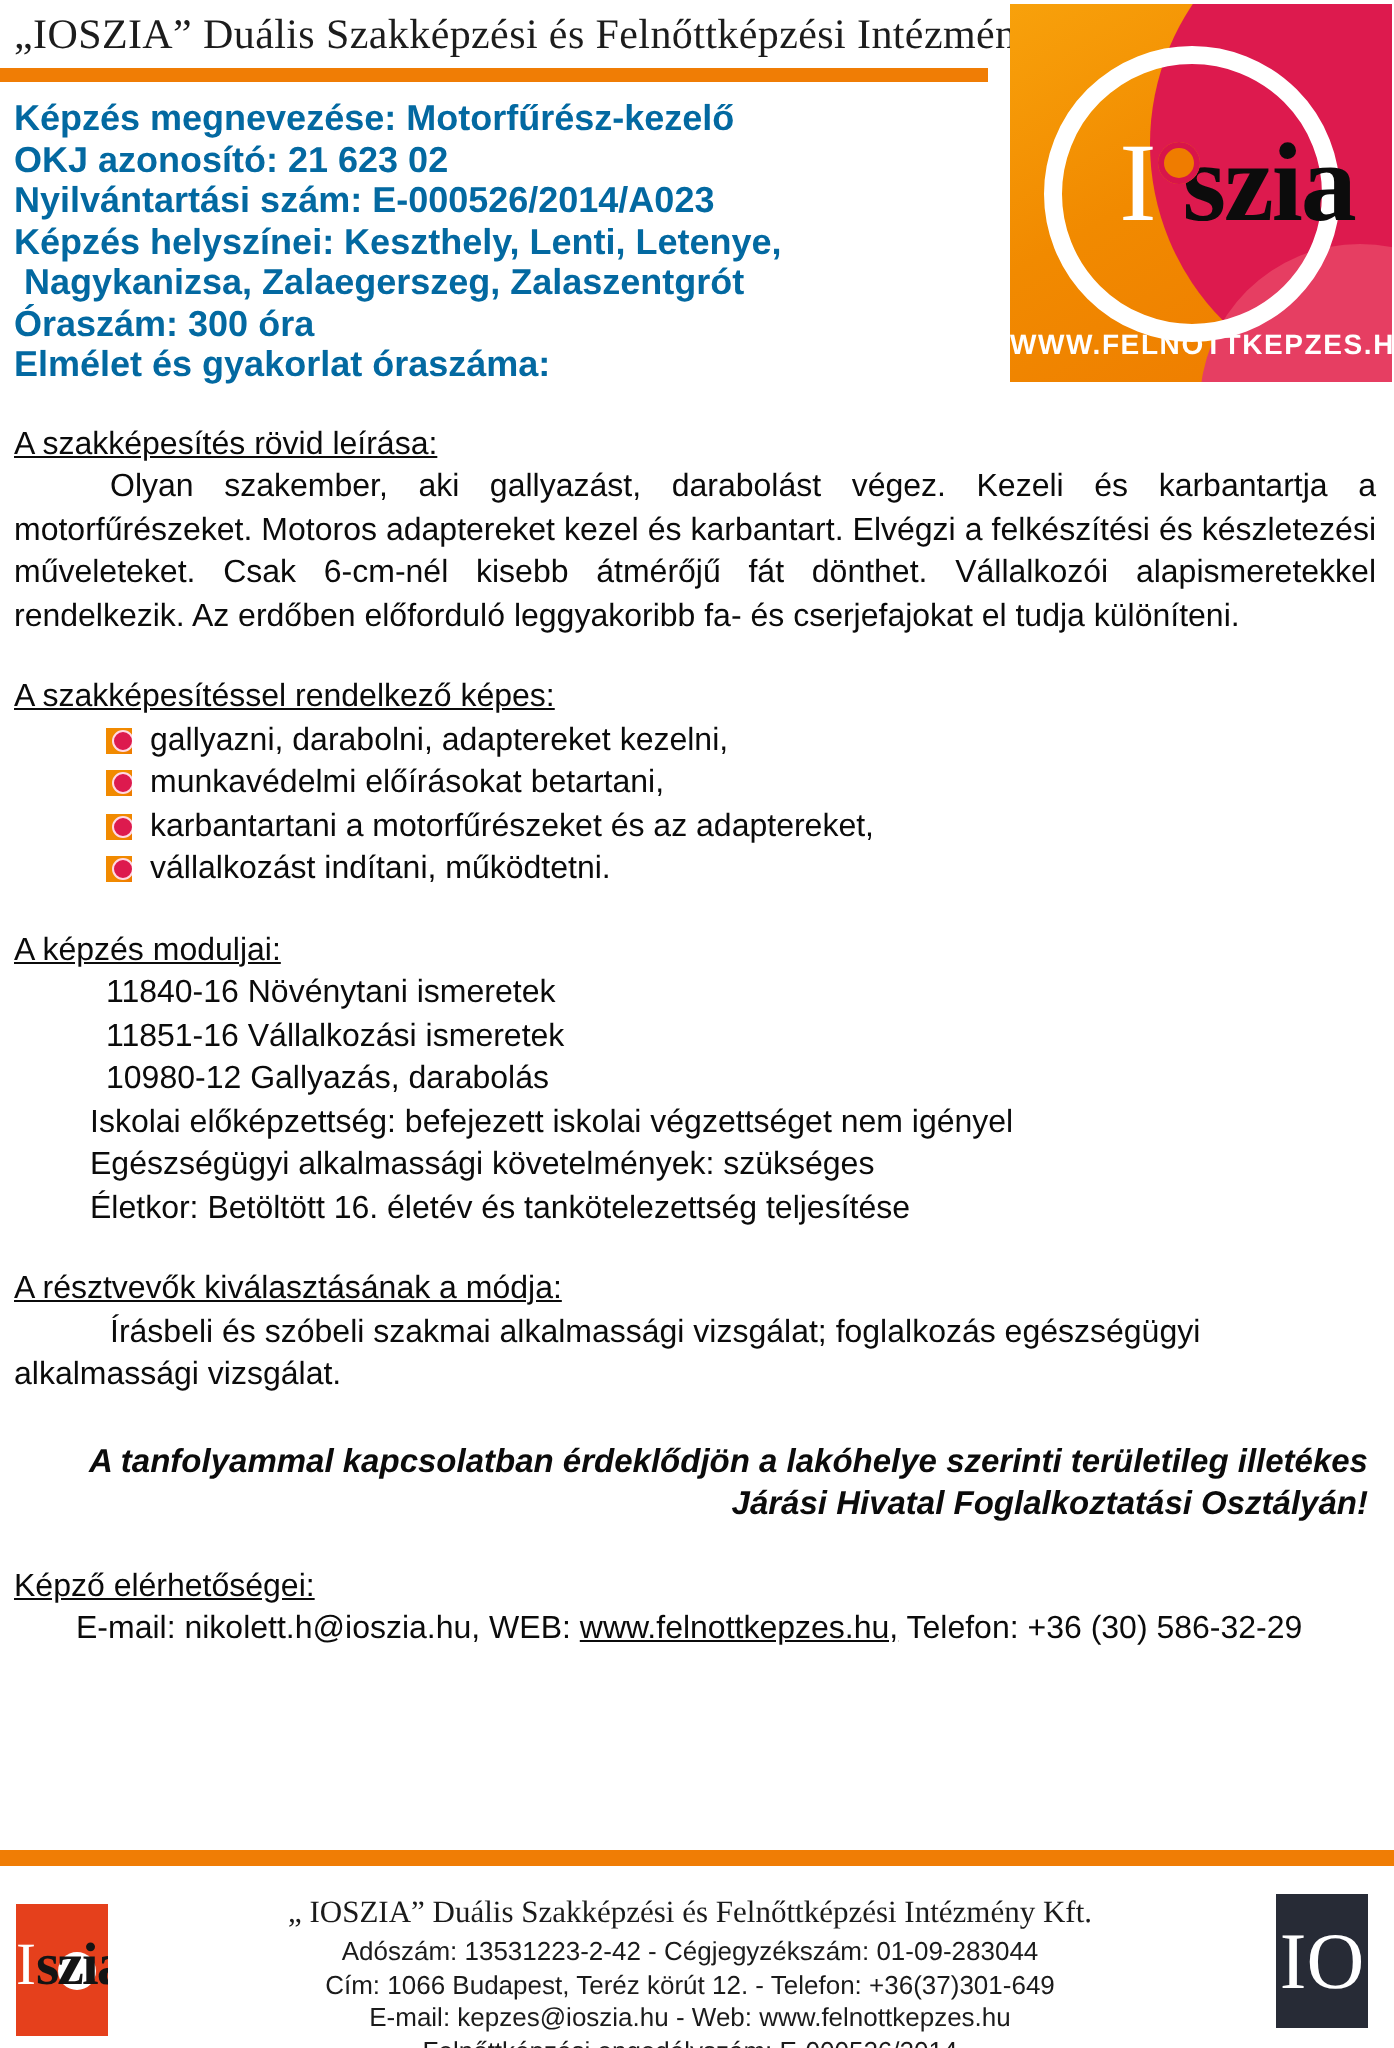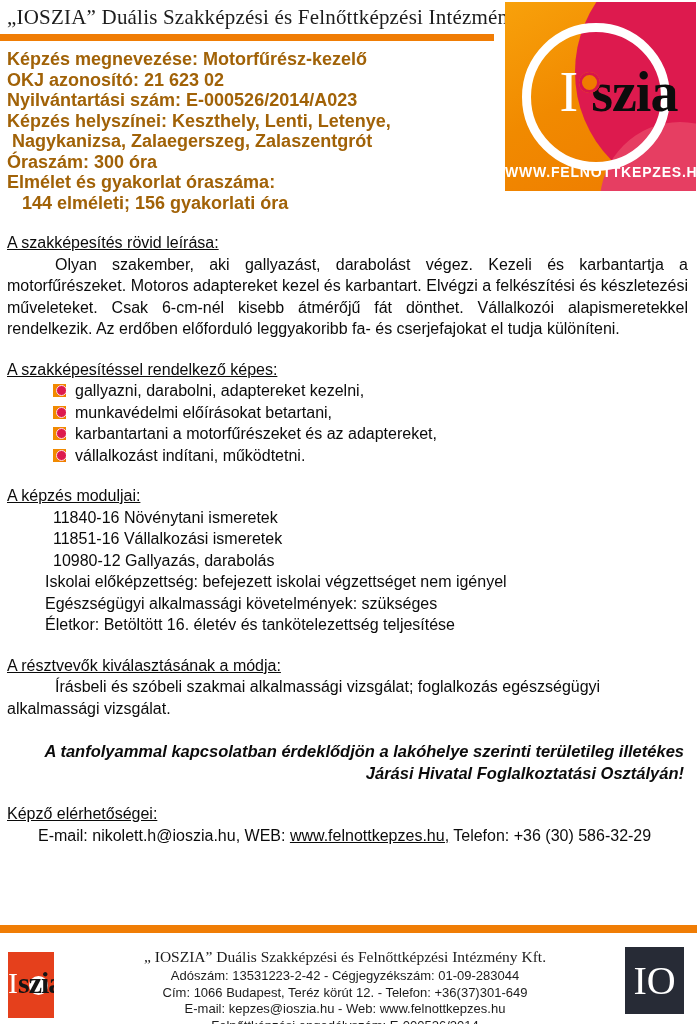--- a/index.html
+++ b/index.html
@@ -44,21 +44,21 @@
              background:#EF7C00; box-shadow:inset 0 0 0 3px #D8154A;
              margin:0 -9px 0 1px; position:relative; top:-18px; }
   .logo-szia{ color:#0c0c0c; font-size:56px; font-weight:bold; letter-spacing:-1px; }
   .logo-url {
     position:absolute; left:0; right:0; top:118px; text-align:center;
     color:#fff; font-size:14px; font-weight:bold; letter-spacing:0.8px;margin-top:44px;
   }
 
   
   .info-box { margin:8px 0 0 7px; width:490px; font-size:18px; font-weight:bold;
-              line-height:20.5px; color:#a16207; }
+              line-height:20.5px; color:#0369a1; }
   .info-line.sp1 { padding-left:5px; }
   .info-line.sp2 { padding-left:15px; }
 
   
   .content { margin:0 9px 0 7px; font-size:16px; line-height:21.5px; color:#0b0b0b; }
   .sec-heading { margin-top:19px; }
   .sec-heading .u { text-decoration:underline; }
   .para { text-align:justify; text-indent:48px; }
   .para.noj { text-align:left; }
 
@@ -93,21 +93,21 @@
   .footer-logo-left .f-i   { color:#fff; }
   .footer-logo-left .f-szia{ color:#141414; font-weight:bold; letter-spacing:-1px; }
 
   .footer-center { position:absolute; left:95px; top:948px; width:500px;
                    text-align:center; color:#1b1b1b; }
   .footer-company { font-family:"Liberation Serif","DejaVu Serif", serif;
                     font-size:15.5px; margin-bottom:2px; }
   .footer-line { font-size:13px; line-height:16.5px; }
 
   .footer-logo-right {
-    position:absolute; right:13px; top:947px; width:59px; height:67px;
+    position:absolute; right:13px; top:947px; width:46px; height:67px;
     background:#272B36; display:flex; align-items:center; justify-content:center;
     font-family:"Liberation Serif","DejaVu Serif", serif;
     color:#fff; font-size:40px;
   }
 </style>
 </head>
 <body>
 
 <div class="page">
 
@@ -127,21 +127,20 @@
   </div>
 
   <div class="info-box">
     <div class="info-line">Képzés megnevezése: Motorfűrész-kezelő</div>
     <div class="info-line">OKJ azonosító: 21 623 02</div>
     <div class="info-line">Nyilvántartási szám: E-000526/2014/A023</div>
     <div class="info-line">Képzés helyszínei: Keszthely, Lenti, Letenye,</div>
     <div class="info-line sp1">Nagykanizsa, Zalaegerszeg, Zalaszentgrót</div>
     <div class="info-line">Óraszám: 300 óra</div>
     <div class="info-line">Elmélet és gyakorlat óraszáma:</div>
-    <div class="info-line sp2">144 elméleti; 156 gyakorlati óra</div>
   </div>
 
   <div class="content">
 
     <div class="sec-heading">
       <span class="u">A szakképesítés rövid leírása:</span>
     </div>
     <div class="para">Olyan szakember, aki gallyazást, darabolást végez. Kezeli és karbantartja a motorfűrészeket. Motoros adaptereket kezel és karbantart. Elvégzi a felkészítési és készletezési műveleteket. Csak 6-cm-nél kisebb átmérőjű fát dönthet. Vállalkozói alapismeretekkel rendelkezik. Az erdőben előforduló leggyakoribb fa- és cserjefajokat el tudja különíteni.</div>
 
     <div class="sec-heading">

